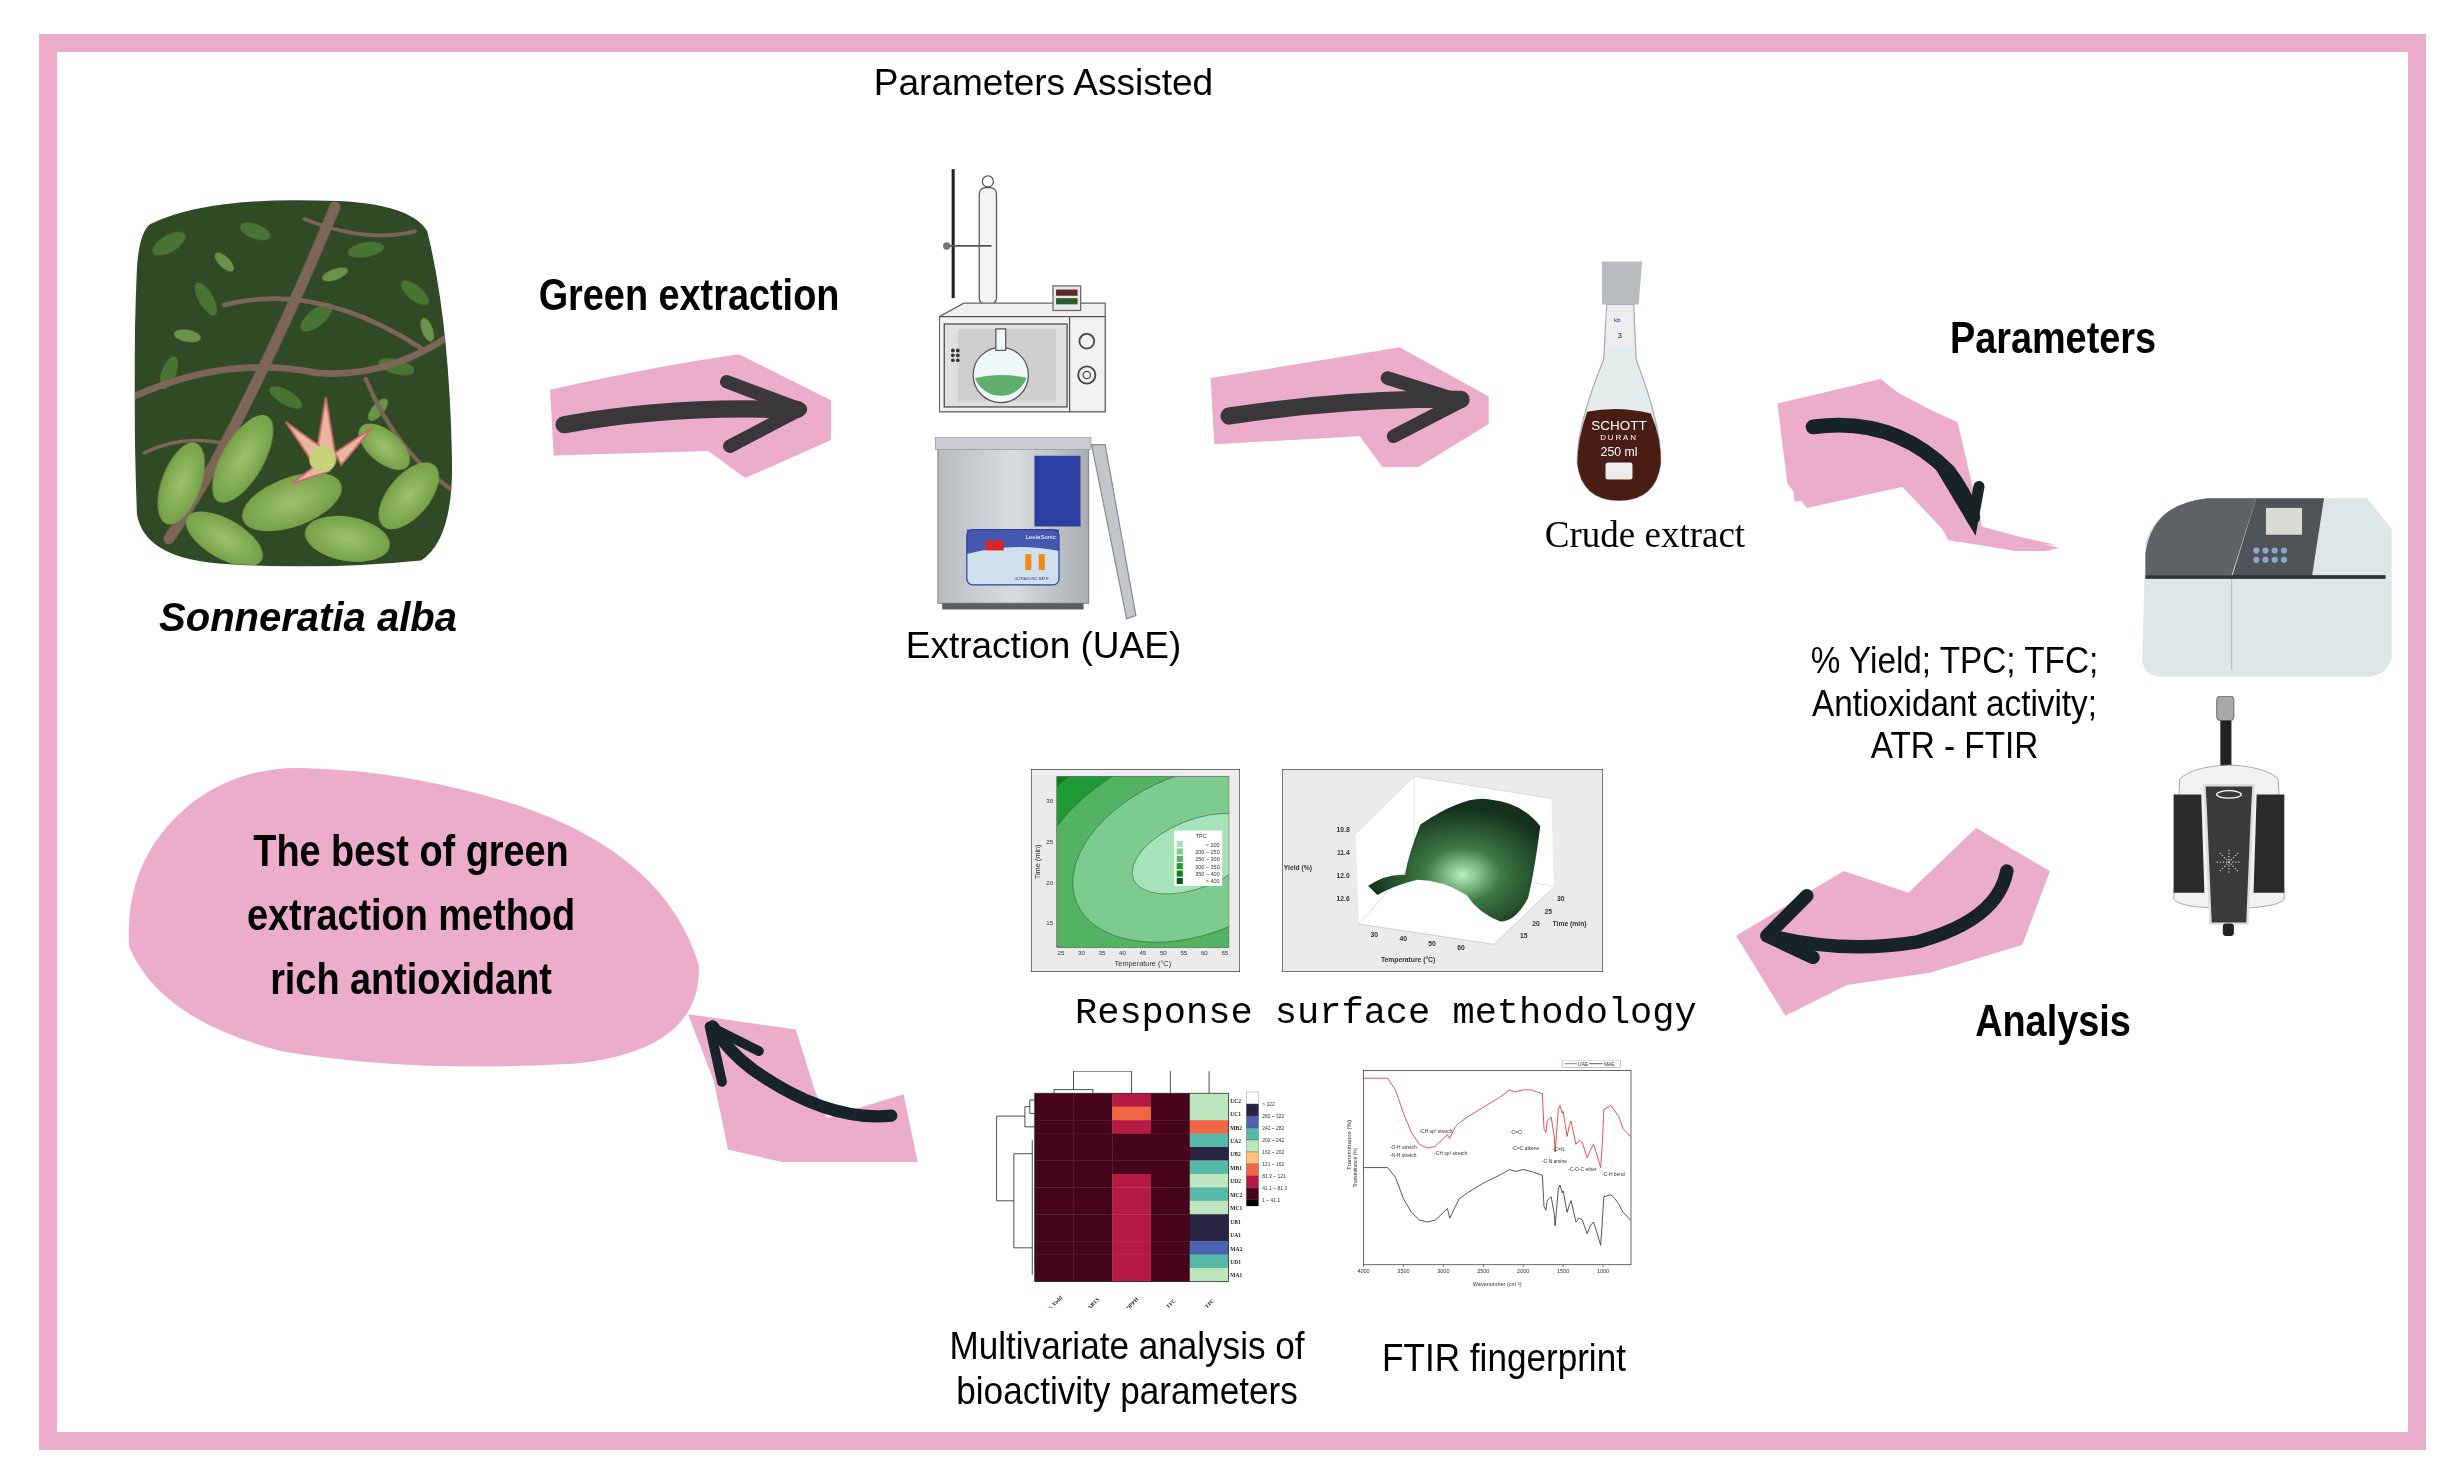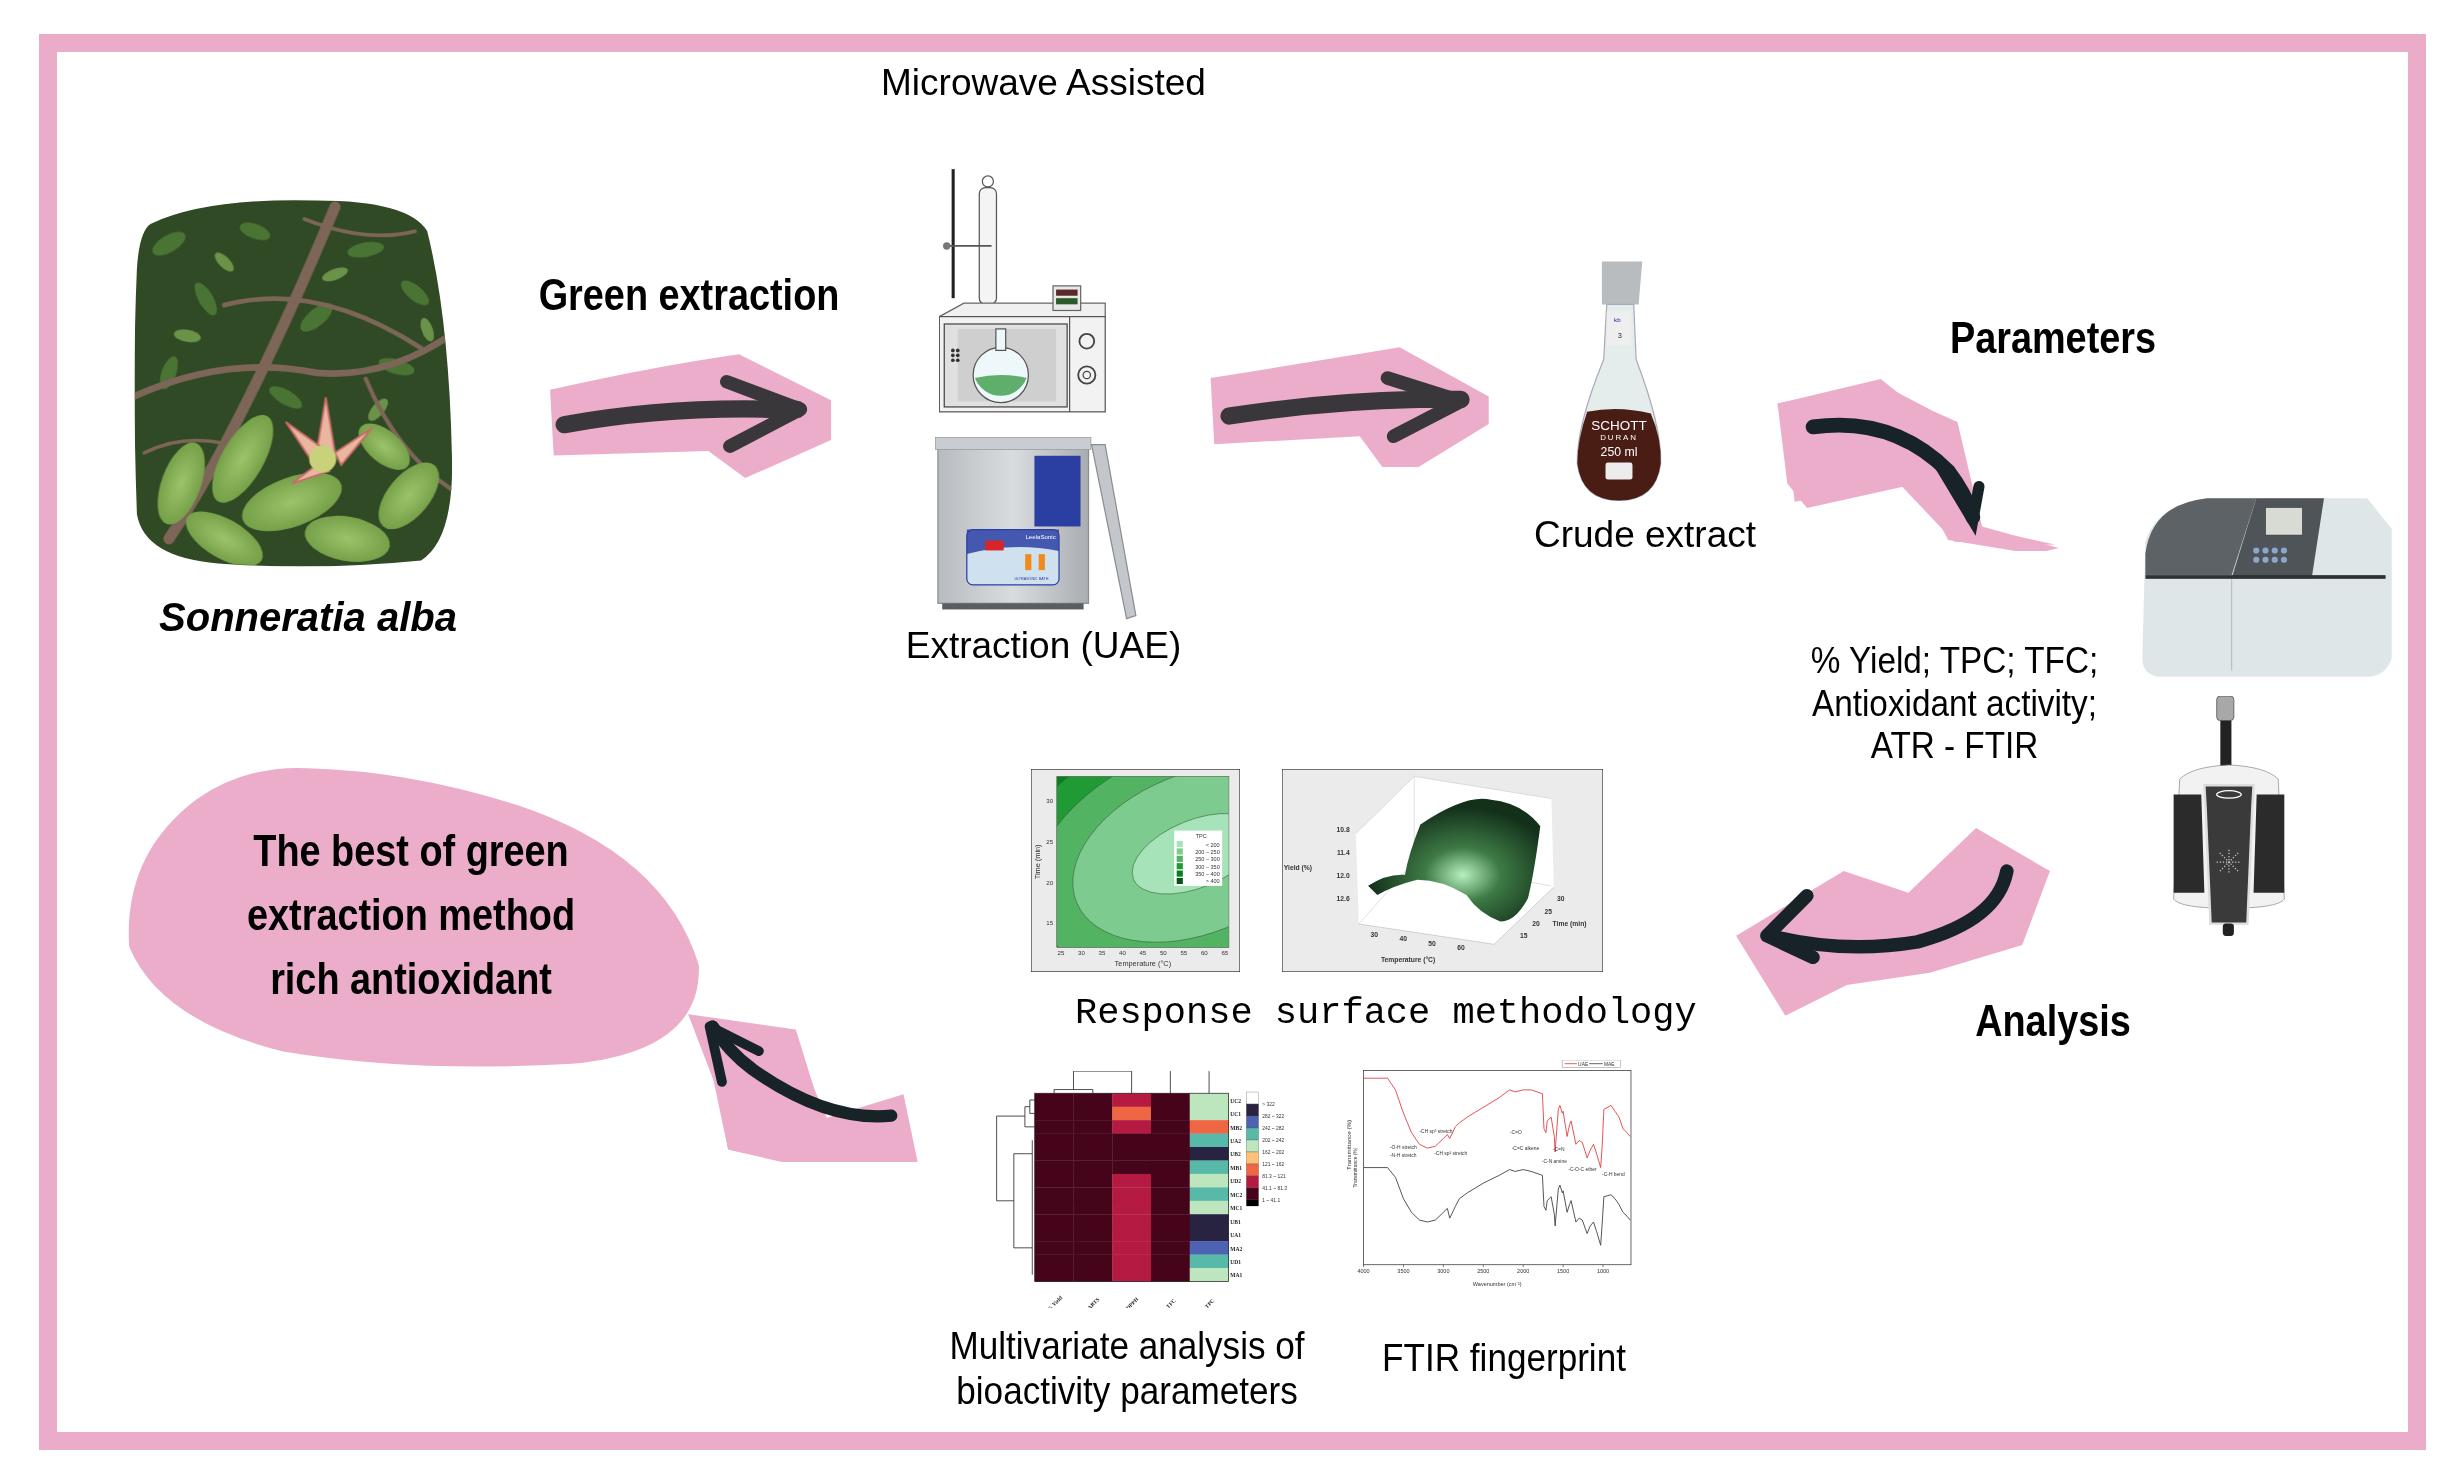--- a/index.html
+++ b/index.html
@@ -78,21 +78,21 @@
 
 <div class="label bold-cond" style="left:486px;top:270px;width:406px;font-size:44px;">Green extraction</div>
 
 <svg class="abs" style="left:542px;top:348px;" width="302" height="135" viewBox="0 0 490 220">
   <path d="M12 68 Q180 30 320 10 L470 85 L470 150 L330 212 L270 168 L18 175 Z" fill="#ecadcb"></path>
   <path d="M35 125 Q200 95 380 100 L415 100" stroke="#3a373a" stroke-width="28" fill="none" stroke-linecap="round"></path>
   <path d="M300 55 L420 100 L305 160" stroke="#3a373a" stroke-width="22" fill="none" stroke-linecap="round" stroke-linejoin="round"></path>
 </svg>
 
 <div class="label" style="left:859px;top:62px;width:369px;font-size:37px;">
-  <div>Microwave Assisted</div>
+  <div>Parameters Assisted</div>
 </div>
 
 <svg class="abs" style="left:939px;top:163px;" width="185" height="255" viewBox="0 0 300 415">
   <rect x="20" y="10" width="5" height="210" fill="#222"></rect>
   <rect x="65" y="40" width="28" height="190" rx="10" fill="#f4f4f4" stroke="#555" stroke-width="2"></rect>
   <circle cx="79" cy="30" r="9" fill="none" stroke="#555" stroke-width="2"></circle>
   <line x1="10" y1="135" x2="85" y2="135" stroke="#555" stroke-width="3"></line>
   <circle cx="12" cy="135" r="6" fill="#777"></circle>
   <path d="M0 250 L40 228 L270 228 L270 250 Z" fill="#f0f0f0" stroke="#666" stroke-width="2"></path>
   <rect x="185" y="200" width="45" height="40" fill="#e8e8e8" stroke="#666" stroke-width="2"></rect>
@@ -156,21 +156,21 @@
   <path d="M28 255 Q80 245 132 258 Q150 300 148 340 Q140 400 80 400 Q20 400 12 340 Q12 300 28 255 Z" fill="#4a1d14"></path>
   <rect x="60" y="92" width="40" height="55" fill="#eeeeee"></rect>
   <text x="72" y="108" font-size="10" fill="#1c2a9e">kb</text>
   <text x="78" y="135" font-size="12" fill="#222">3</text>
   <text x="80" y="285" font-size="22" fill="#fff" text-anchor="middle">SCHOTT</text>
   <text x="80" y="302" font-size="13" fill="#fff" text-anchor="middle" letter-spacing="3">DURAN</text>
   <text x="80" y="328" font-size="20" fill="#fff" text-anchor="middle">250 ml</text>
   <rect x="58" y="338" width="44" height="28" rx="4" fill="#ececec"></rect>
 </svg>
 
-<div class="label" style="left:1491px;top:514px;width:308px;font-size:37px;">Crude extract</div>
+<div class="label" style="left:1491px;top:514px;width:308px;font-size:37px;font-family:Liberation Serif, serif;">Crude extract</div>
 
 <div class="label bold-cond" style="left:1899px;top:313px;width:308px;font-size:44px;">Parameters</div>
 
 <svg class="abs" style="left:1770px;top:379px;" width="292" height="172" viewBox="0 0 475 280">
   <path d="M12 40 L180 0 L255 60 L300 110 L330 240 L465 270 L300 265 L210 170 L40 200 L25 70 Z" fill="#ecadcb"></path>
   <path d="M12 40 L175 5 L265 52 L305 70 L345 240 L470 275 L430 285 L290 262 L240 170 L60 210 L28 170 Z" fill="#ecadcb"></path>
   <path d="M70 78 Q200 60 290 150 Q320 190 330 225" stroke="#172326" stroke-width="24" fill="none" stroke-linecap="round"></path>
   <path d="M270 130 L330 230 L340 175" stroke="#172326" stroke-width="18" fill="none" stroke-linecap="round"></path>
 </svg>
 

